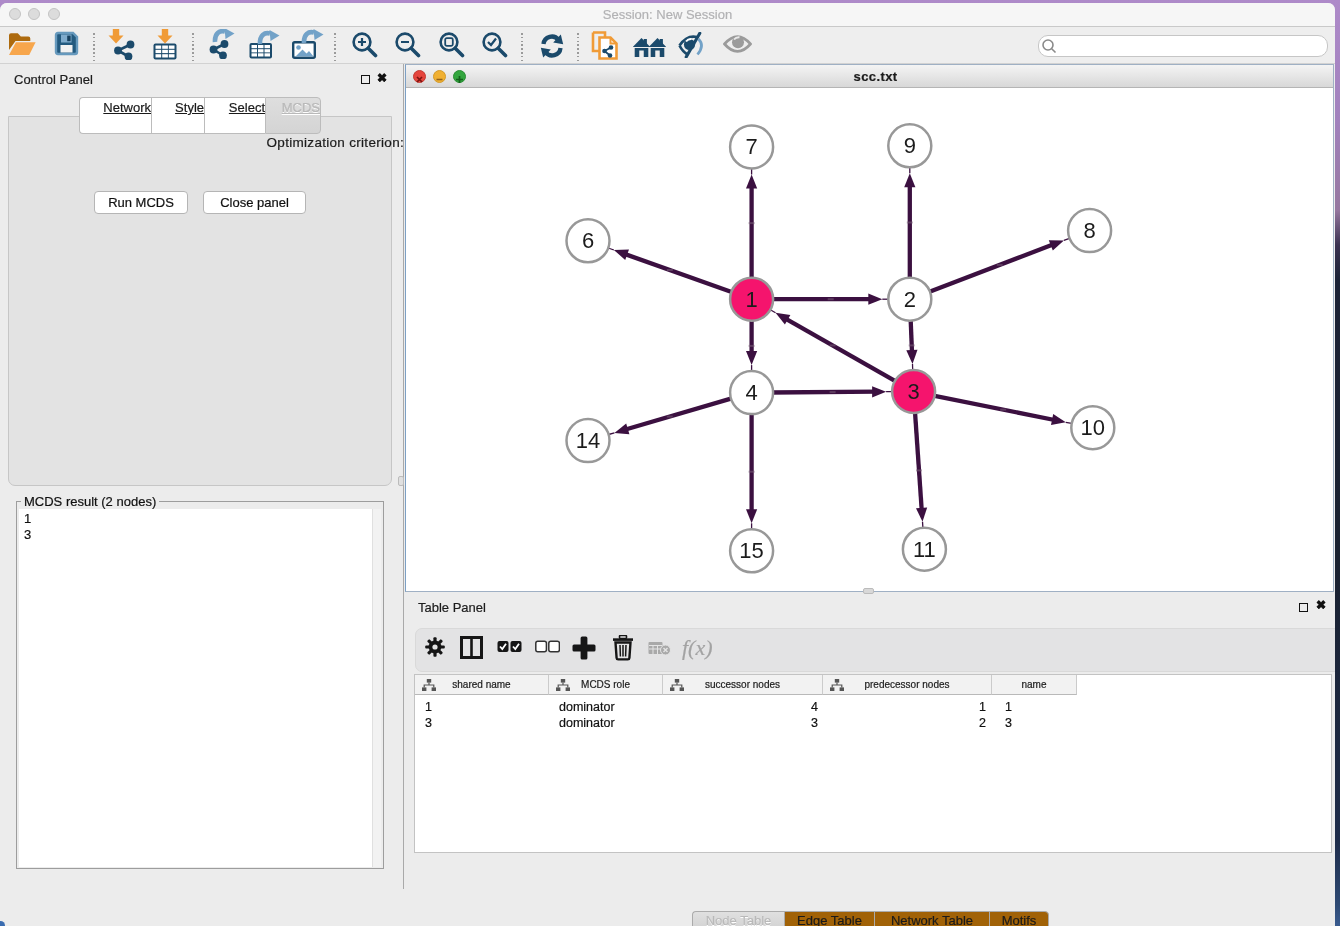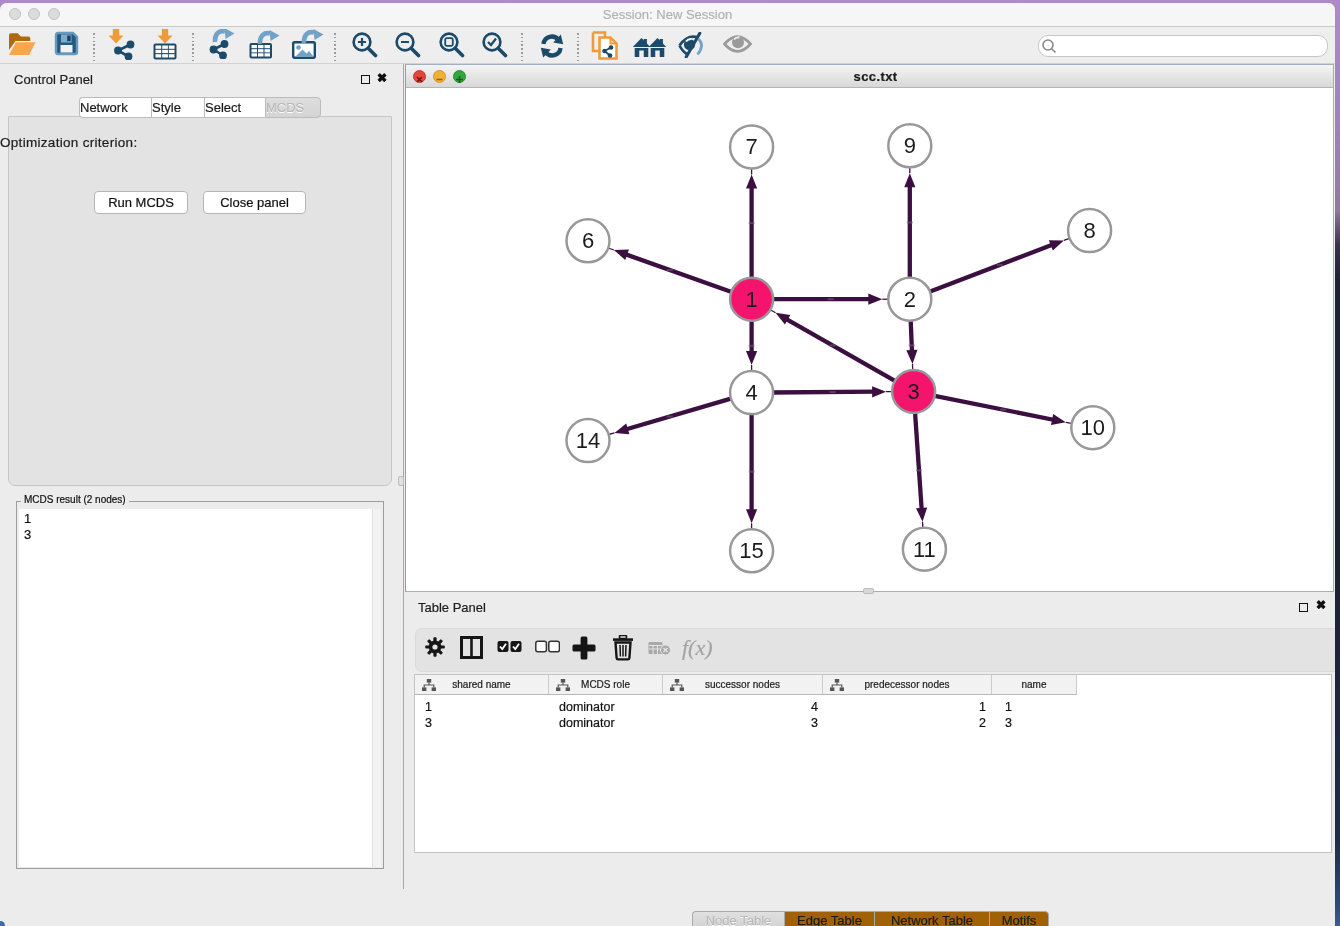--- a/index.html
+++ b/index.html
@@ -15,28 +15,28 @@
 .ticon { position:absolute; }
 #searchbox { position:absolute; left:1038px; top:8px; width:290px; height:22px; background:#fff; border:1px solid #c6c6c6; border-radius:10px; }
 
 #cpanel { position:absolute; left:0; top:61px; width:404px; height:825px; background:#ececec; }
 #cpanel .vline { position:absolute; right:0; top:0; width:1px; height:100%; background:#a9a9a9; }
 #cpHead { position:absolute; left:14px; top:8px; font-size:13px; color:#1d1d1d; }
 .dockbtn { position:absolute; top:11px; width:9px; height:9px; border:1.5px solid #111; }
 .closex { position:absolute; top:7px; font-size:12px; font-weight:bold; color:#111; }
 #tabpane { position:absolute; left:8px; top:52px; width:384px; height:370px; background:#e3e3e3; border:1px solid #c6c6c6; border-radius:0 0 7px 7px; }
 #tabs { position:absolute; left:79px; top:33px; height:21px; display:flex; font-size:13px; z-index:5; }
-#tabs .tab { border:1px solid #bcbcbc; border-right:none; background:#fff; color:#1a1a1a; padding:2px 0 0 0; text-align:left; height:21px; }
+#tabs .tab { border:1px solid #bcbcbc; border-right:none; background:#fff; color:#1a1a1a; padding:2px 0 0 0; text-align:right; height:37px;text-decoration:underline; }
 #tabs .tab:first-child { border-radius:4px 0 0 4px; }
 #tabs .tab:last-child { border-radius:0 4px 4px 0; border-right:1px solid #bcbcbc; background:linear-gradient(#dedede,#d4d4d4); color:#b9b9b9; text-shadow:0 1px 0 #fff; }
-#optlabel { position:absolute; left:0; top:71px; width:100%; text-align:left; font-size:13.5px; letter-spacing:0.3px; color:#1c1c1c; }
+#optlabel { position:absolute; left:0; top:71px; width:100%; text-align:right; font-size:13.5px; letter-spacing:0.3px; color:#1c1c1c; }
 #combo { position:absolute; left:44px; top:93px; width:312px; height:24px; background:#fff; border:1px solid #b9b9b9; border-radius:5px; font-size:13.5px; letter-spacing:0.2px; color:#111; line-height:22px; padding-left:13px; }
 .btn { position:absolute; top:127px; height:23px; background:#fff; border:1px solid #b5b5b5; border-radius:4px; font-size:13px; color:#111; text-align:center; line-height:21px; }
 #resbox { position:absolute; left:16px; top:437px; width:368px; height:368px; border:1px solid #9d9d9d; }
-#resboxTitle { position:absolute; left:4px; top:-8px; background:#ececec; padding:0 3px; font-size:10px; color:#111; z-index:3; }
+#resboxTitle { position:absolute; left:4px; top:-8px; background:#ececec; padding:0 3px; font-size:13px; color:#111; z-index:3; }
 #resInner { position:absolute; left:2px; top:7px; width:362px; height:358px; background:#fff; }
 #resInner .scroll { position:absolute; right:0; top:0; width:9px; height:100%; background:#f2f2f2; border-left:1px solid #e0e0e0; }
 
 #netframe { position:absolute; left:405px; top:61px; width:929px; height:528px; border:1px solid #9fb0c4; border-left:1px solid #7da0c4; background:#fff; }
 #nettitle { position:absolute; left:0; top:0; width:100%; height:23px; background:linear-gradient(#f4f4f4,#d8d8d8); border-bottom:1px solid #b5b5b5; }
 #nettitle .t { position:absolute; left:6px; letter-spacing:0.4px; width:100%; text-align:center; top:4px; font-size:13px; font-weight:bold; color:#1a1a1a; }
 .mbtn { position:absolute; top:5px; width:13px; height:13px; border-radius:50%; }
 #canvas { position:absolute; left:0; top:24px; width:927px; height:502px; background:#fff; }
 
 #tpanel { position:absolute; left:405px; top:590px; width:929px; height:299px; background:#ececec; }

